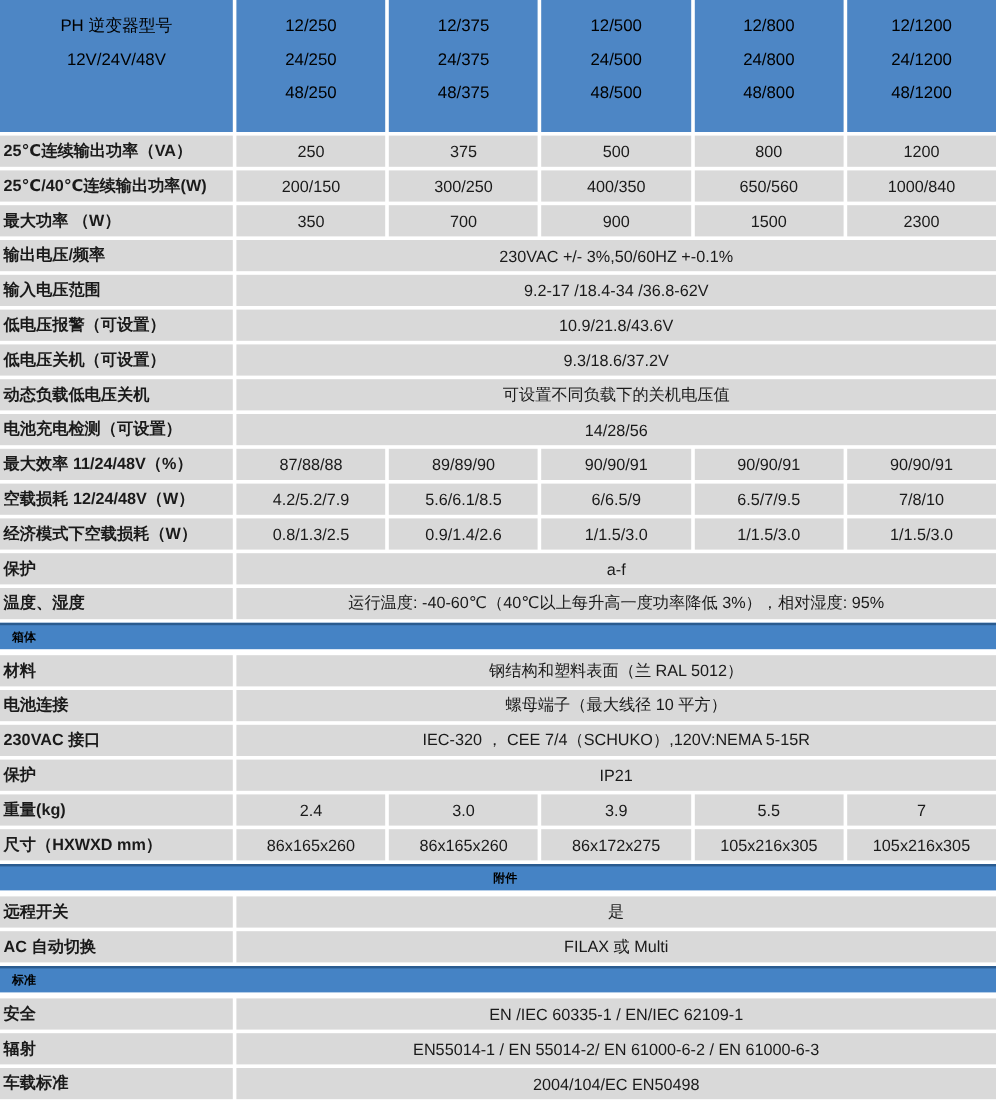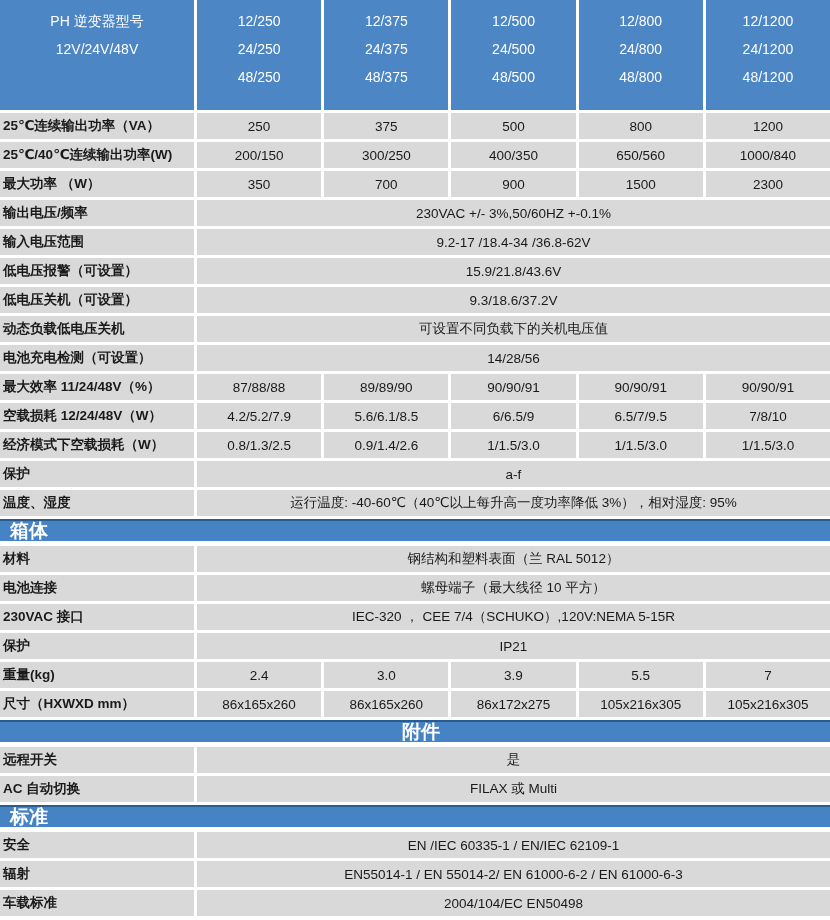--- a/index.html
+++ b/index.html
@@ -18,21 +18,21 @@
   }
   
   .hdr {
     display: flex;
     gap: 3px;
     height: 110px;
     margin-bottom: 3px;
   }
   .hdr-cell {
     background: #4d86c5;
-    color: #ffffff;
+    color: #000000;
     font-size: 14px;
   }
   .product-cell {
     flex: 0 0 194px;
     text-align: center;
     padding-top: 7px;
     line-height: 28px;
   }
   .model-cell {
     flex: 1 1 0;
@@ -71,23 +71,23 @@
     font-size: 13.5px;
     white-space: nowrap;
     overflow: hidden;
     text-align: right;
   }
   
   .band {
     height: 22px;
     background: #4583c5;
     border-top: 2px solid #2a5b8f;
-    color: #ffffff;
+    color: #000000;
     font-weight: bold;
-    font-size: 19px;
+    font-size: 10px;
     display: flex;
     align-items: center;
     padding-left: 10px;
     box-sizing: border-box;
     margin-bottom: 5px;
   }
   .band.center {
     justify-content: center;
     padding-left: 12px;
   }
@@ -155,21 +155,21 @@
       <div class="row">
         <div class="row-label">输出电压/频率</div>
         <div class="span-cell">230VAC +/- 3%,50/60HZ +-0.1%</div>
       </div>
       <div class="row">
         <div class="row-label">输入电压范围</div>
         <div class="span-cell">9.2-17 /18.4-34 /36.8-62V</div>
       </div>
       <div class="row">
         <div class="row-label">低电压报警（可设置）</div>
-        <div class="span-cell">15.9/21.8/43.6V</div>
+        <div class="span-cell">10.9/21.8/43.6V</div>
       </div>
       <div class="row">
         <div class="row-label">低电压关机（可设置）</div>
         <div class="span-cell">9.3/18.6/37.2V</div>
       </div>
       <div class="row">
         <div class="row-label">动态负载低电压关机</div>
         <div class="span-cell">可设置不同负载下的关机电压值</div>
       </div>
       <div class="row">

